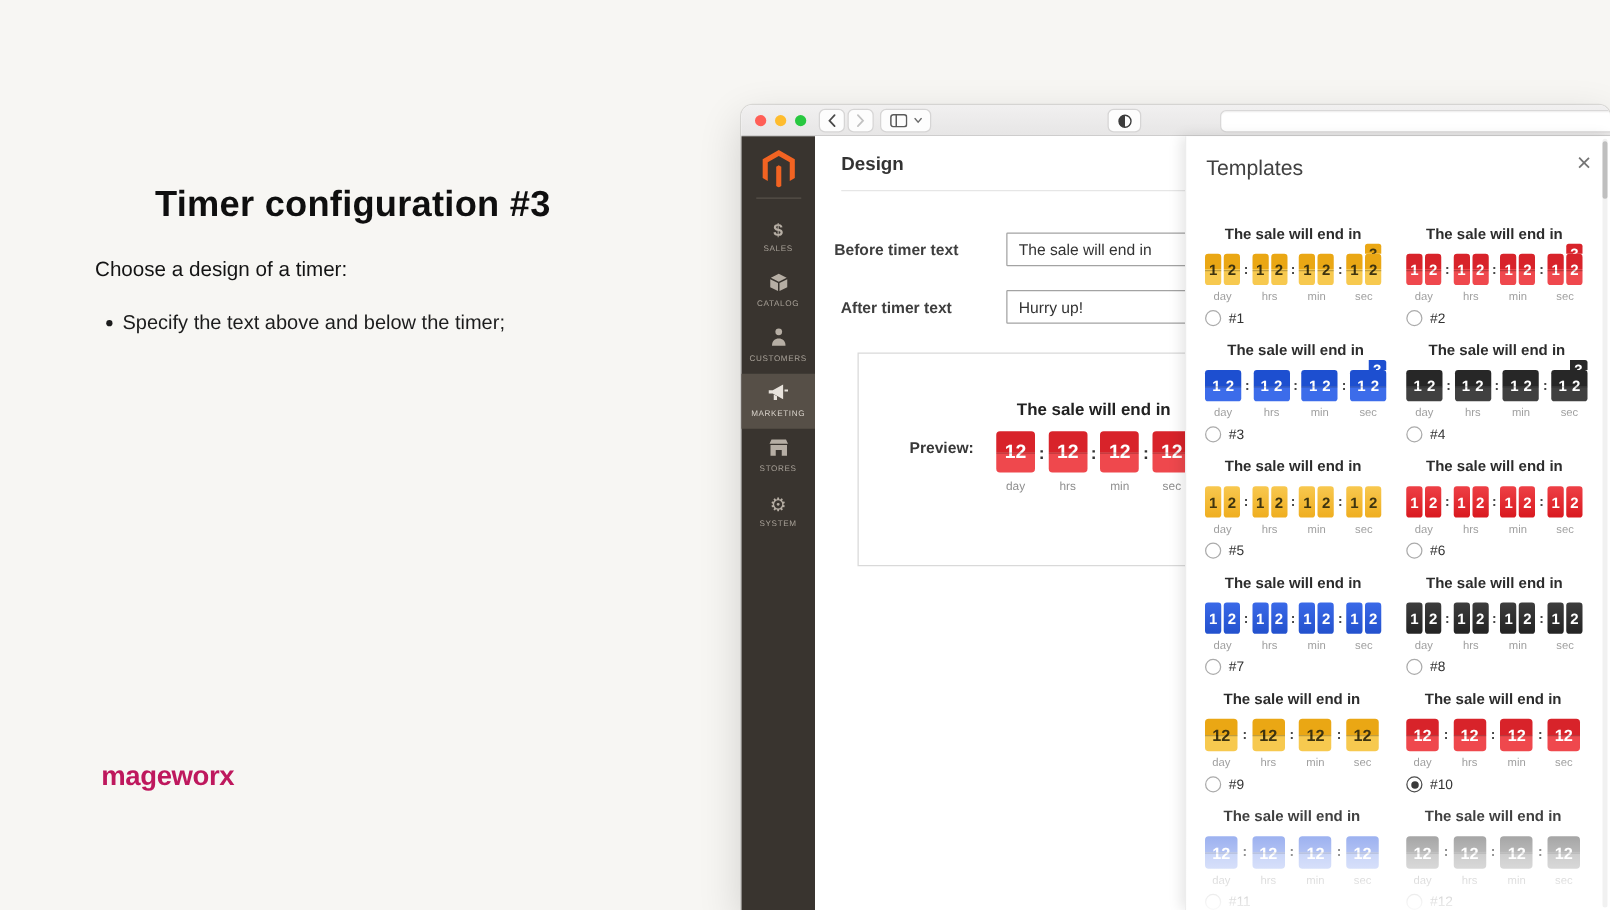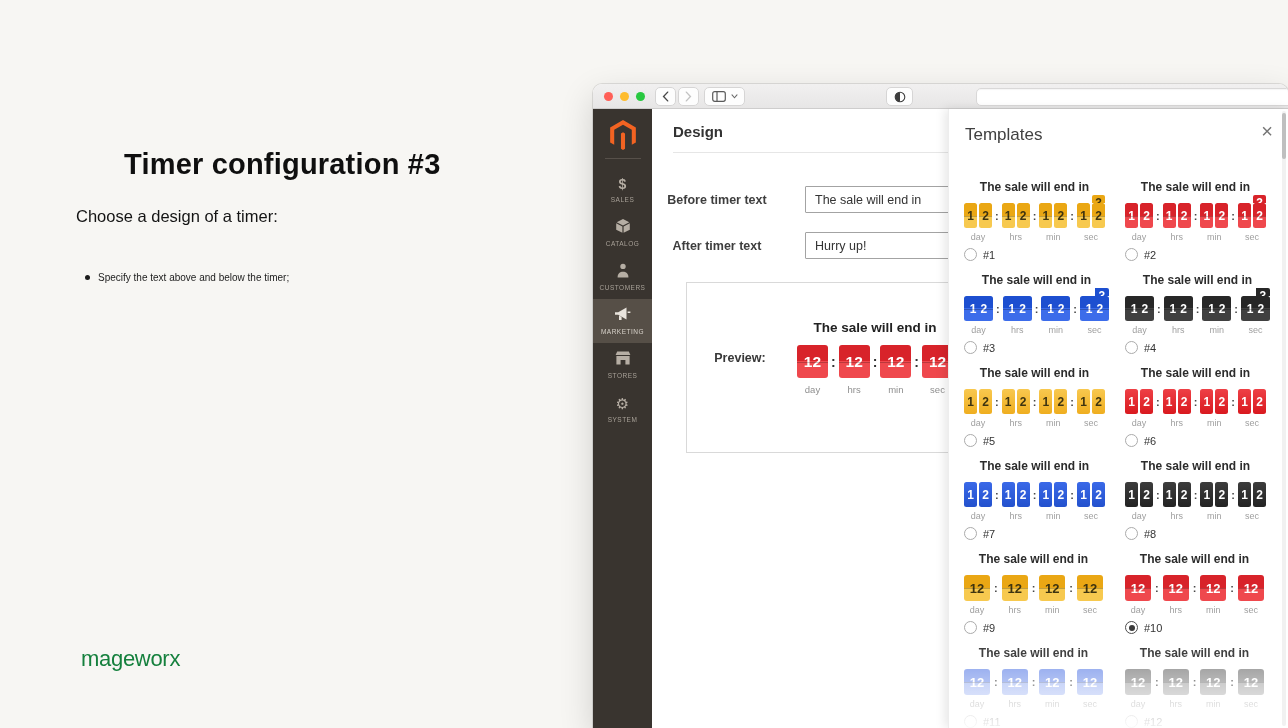--- a/index.html
+++ b/index.html
@@ -4,23 +4,23 @@
 <style>
   * { margin:0; padding:0; box-sizing:border-box; }
   html,body { width:1288px; height:728px; }
   body { font-family:"Liberation Sans","DejaVu Sans",sans-serif; }
   #stage { position:relative; width:1288px; height:728px; background:#f7f6f3; overflow:hidden; }
 
   
   .intro h1 { position:absolute; left:76px; top:148px; font-size:29px; font-weight:700; color:#0f0f0f; letter-spacing:.2px;margin-left:48px; }
   .intro .subtitle { position:absolute; left:76px; top:207px; font-size:16.5px; color:#141414; }
   .intro ul { position:absolute; left:98px; top:244px; list-style:none; }
-  .intro ul li { font-size:10px; color:#1c1c1c; line-height:29px; position:relative;margin-top:19px; }
+  .intro ul li { font-size:16px; color:#1c1c1c; line-height:29px; position:relative; }
   .intro ul li::before { content:""; position:absolute; left:-13px; top:12px; width:5px; height:5px; border-radius:50%; background:#1c1c1c; }
-  .brand { position:absolute; left:81px; top:646px; font-size:22px; font-weight:400; color:#15803d; letter-spacing:-.3px; }
+  .brand { position:absolute; left:81px; top:608px; font-size:22px; font-weight:700; color:#be185d; letter-spacing:-.3px; }
 
   
   .window { position:absolute; left:593px; top:84px; width:695px; height:644px;
             border-radius:9px 9px 0 0; overflow:hidden; background:#fff;
             box-shadow:0 0 0 1px rgba(0,0,0,.10), 0 12px 34px rgba(0,0,0,.16); }
   .chrome { position:relative; height:25px; background:linear-gradient(180deg,#f1f0f0,#e7e6e6); border-bottom:1px solid #cecdcd; }
   .lights { position:absolute; left:11px; top:8px; display:flex; gap:7px; }
   .light { width:9px; height:9px; border-radius:50%; }
   .nav-btns { position:absolute; left:62px; top:3px; display:flex; gap:2px; }
   .c-btn { height:19px; background:#fdfdfd; border:1px solid #d6d5d5; border-radius:5px;
@@ -47,21 +47,21 @@
   .ic-gear { font-size:15px; line-height:15px; font-family:"DejaVu Sans",sans-serif; }
 
   
   .content { position:relative; flex:1; background:#fff; }
   .heading { position:absolute; left:21px; top:14px; font-size:15px; font-weight:700; color:#333; }
   .rule { position:absolute; left:21px; right:0; top:43px; border-top:1px solid #e6e6e6; }
   .f-label { position:absolute; width:130px; text-align:center; font-size:12.5px; font-weight:700; color:#3e3e3e; }
   .f-input { position:absolute; left:153px; width:228px; height:27px; border:1px solid #a3a3a3; border-radius:1px;
              padding:0 9px; font-size:12.5px; color:#333; background:#fff; font-family:inherit; }
   .preview-box { position:absolute; left:34px; top:173px; width:312px; height:171px; border:1px solid #d9d9d9; background:#fff; }
-  .pv-label { position:absolute; left:14px; top:68px; width:78px; text-align:center; font-size:12.5px; font-weight:700; color:#383838; }
+  .pv-label { position:absolute; left:14px; top:68px; width:78px; text-align:right; font-size:12.5px; font-weight:700; color:#383838; }
   .pv-main { position:absolute; left:102px; top:37px; width:172px; text-align:center; }
   .pv-title { font-size:13.5px; font-weight:700; color:#222; margin-bottom:10px; }
 
   
   .timer { display:flex; align-items:flex-start; justify-content:center; }
   .t-unit { display:flex; flex-direction:column; align-items:center; }
   .tiles { display:flex; }
   .tile { position:relative; display:flex; align-items:center; justify-content:center;
           font-weight:700; border-radius:2.5px; }
   .t-label { font-size:9px; color:#9f9f9f; margin-top:4px; }

